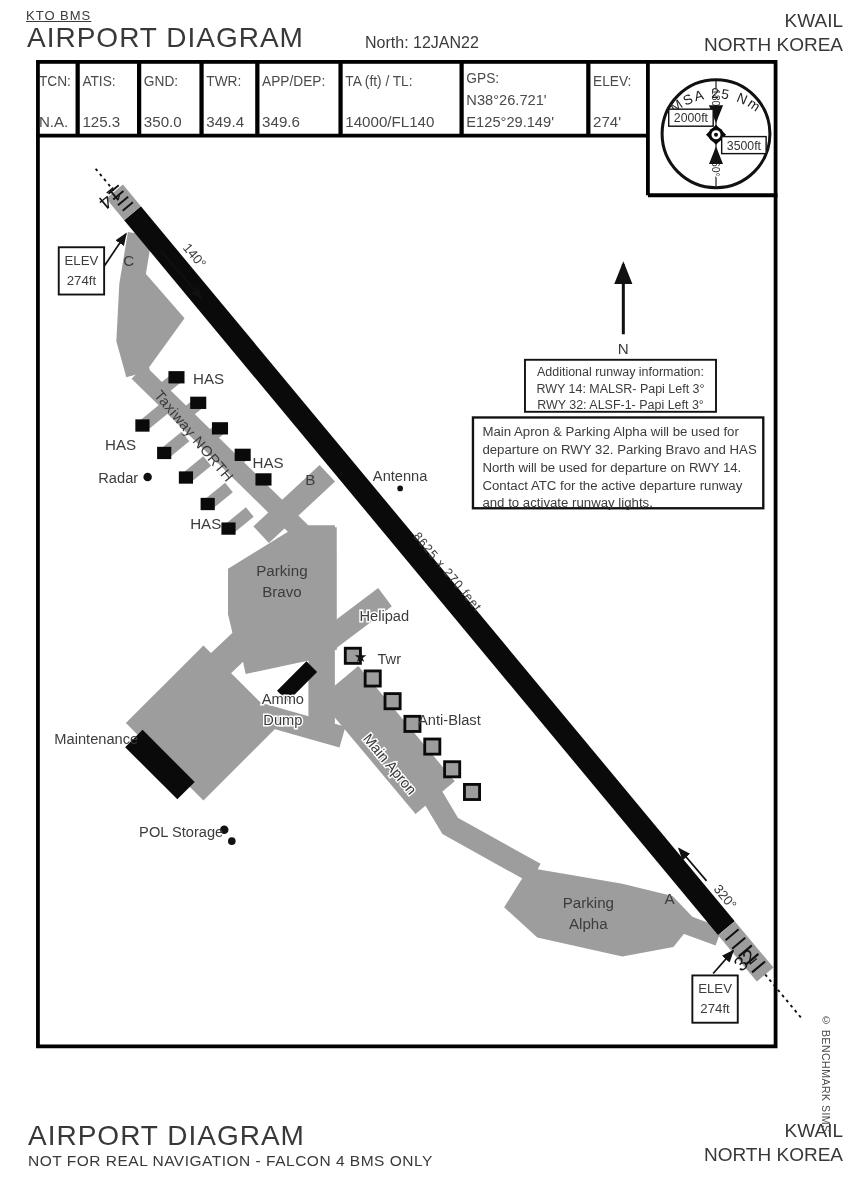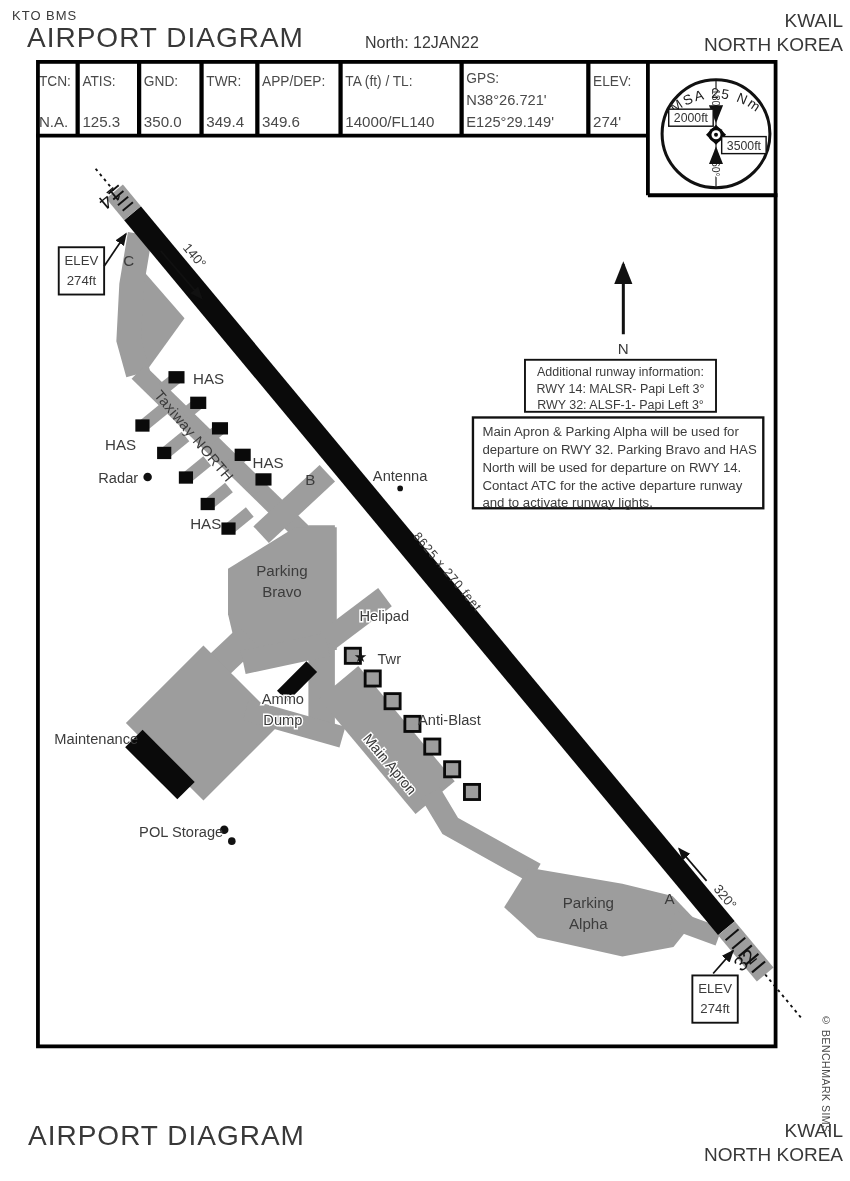--- a/index.html
+++ b/index.html
@@ -1,19 +1,19 @@
 <!DOCTYPE html>
 <html><head>
 <meta charset="utf-8">
 <style>
   html,body{margin:0;padding:0;background:#fff;}
   .page{position:relative;width:850px;height:1181px;background:#fff;overflow:hidden;
         font-family:"Liberation Sans",sans-serif;color:#3c3c3c;}
   .abs{position:absolute;}
-  .hdr-program{left:12px;top:8px;font-size:13px;letter-spacing:1px;color:#3a3a3a;}
+  .hdr-program{left:26px;top:8px;font-size:13px;letter-spacing:1px;color:#3a3a3a;text-decoration:underline;}
   .hdr-title{left:27px;top:22px;font-size:28px;letter-spacing:1px;color:#383838;}
   .hdr-update{left:365px;top:34px;font-size:16px;color:#3a3a3a;}
   .hdr-city{right:7px;top:10px;font-size:19px;text-align:right;color:#383838;}
   .hdr-country{right:7px;top:34px;font-size:19px;text-align:right;color:#383838;}
   .ftr-title{left:28px;top:1120px;font-size:28px;letter-spacing:1px;color:#383838;}
   .ftr-disc{left:28px;top:1152px;font-size:15.5px;letter-spacing:.5px;color:#3a3a3a;}
   .ftr-city{right:7px;top:1120px;font-size:19px;text-align:right;color:#383838;}
   .ftr-country{right:7px;top:1144px;font-size:19px;text-align:right;color:#383838;}
   .copyright{left:820px;top:1014px;writing-mode:vertical-rl;font-size:10.5px;
              letter-spacing:.5px;color:#4a4a4a;}
@@ -276,17 +276,18 @@
       <g>
         <rect x="753" y="141" width="47" height="18" fill="#fff" stroke="#111" stroke-width="1.5"></rect>
         <text x="776.5" y="155" font-size="13" fill="#333" text-anchor="middle">3500ft</text>
       </g>
     </g>
 
     <rect x="30" y="62" width="780" height="1041" fill="none" stroke="#000" stroke-width="4"></rect>
   </svg>
 
   <div class="abs ftr-title">AIRPORT DIAGRAM</div>
+  <div class="abs ftr-disc">NOT FOR REAL NAVIGATION - FALCON 4 BMS ONLY</div>
   <div class="abs ftr-city">KWAIL</div>
   <div class="abs ftr-country">NORTH KOREA</div>
   <div class="abs copyright">© BENCHMARK SIMS</div>
 
 </div>
 
 </body></html>

